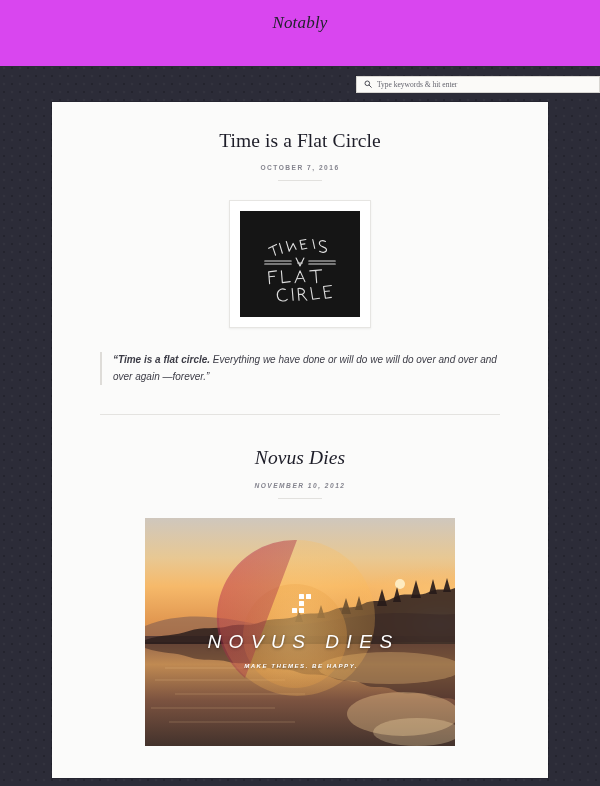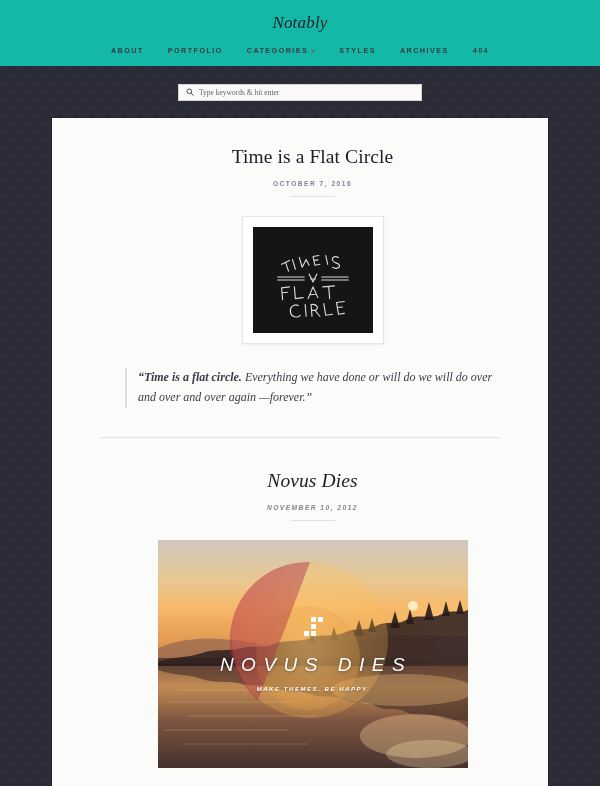--- a/index.html
+++ b/index.html
@@ -27,21 +27,21 @@
       radial-gradient(circle at 4px 12px, rgba(0,0,0,0.18) 1.2px, transparent 1.4px),
       radial-gradient(circle at 12px 4px, rgba(0,0,0,0.18) 1.2px, transparent 1.4px);
     background-size: 16px 16px, 16px 16px, 16px 16px, 16px 16px;
     z-index: 0;
   }
 
   
   .site-header {
     position: relative;
     z-index: 2;
-    background: #14b8a6;
+    background: #d946ef;
     height: 66px;
     width: 100%;
     text-align: center;
     padding-top: 14px;
   }
   .site-title {
     font-family: "Liberation Serif", serif;
     font-style: italic;
     font-size: 17px;
     color: #22222c;
@@ -77,24 +77,24 @@
     border-right: 2.6px solid transparent;
     border-top: 3px solid #6a6a76;
     position: relative;
     top: 1px;
   }
 
   
   .search-strip {
     position: relative;
     z-index: 2;
-    height: 52px;
+    height: 36px;
     display: flex;
     align-items: center;
-    justify-content: center;
+    justify-content: flex-end;
   }
   .search-box {
     width: 244px;
     height: 17px;
     background: #fbfaf8;
     border: 1px solid #d8d6d2;
     display: flex;
     align-items: center;
     padding: 0 7px;
     gap: 5px;
@@ -118,21 +118,21 @@
     position: relative;
     z-index: 2;
     margin: 0 auto;
     width: 496px;
     background: #fbfbfa;
     min-height: 676px;
     padding: 28px 48px 0 48px;
     box-shadow: 0 0 0 1px rgba(0,0,0,0.14);
   }
 
-  .post { text-align: center; margin-left: 25px; }
+  .post { text-align: center; }
 
   .post-title {
     font-family: "Liberation Serif", serif;
     font-size: 19.5px;
     font-weight: 400;
     color: #1d1d28;
     margin: 0 0 12px 0;
     letter-spacing: 0.1px;
     line-height: 1.15;
   }
@@ -179,23 +179,23 @@
 
   
   .post-body { text-align: left; margin-top: 24px; }
   blockquote {
     margin: 0;
     padding: 0 0 0 11px;
     border-left: 2px solid #dedcd8;
   }
   blockquote p {
     margin: 0;
-    font-family: Liberation Serif, serif;
+    font-family: Liberation Sans, sans-serif;
     font-style: italic;
-    font-size: 12px;
+    font-size: 10px;
     line-height: 1.65;
     color: #3c3c46;
   }
   blockquote .q-lead { font-weight: 700; }
   .body-para {
     font-family: "Liberation Serif", serif;
     font-size: 8.6px;
     line-height: 1.6;
     color: #23232e;
     margin: 16px 0 0 0;
@@ -260,41 +260,20 @@
   }
 </style>
 </head>
 <body>
 
 <div id="page-bg"></div>
 
 <header class="site-header">
   <h1 class="site-title">Notably</h1>
 
-  <nav class="main-nav">
-    <a class="nav-item">
-      <span>ABOUT</span>
-    </a>
-    <a class="nav-item">
-      <span>PORTFOLIO</span>
-    </a>
-    <a class="nav-item">
-      <span>CATEGORIES</span>
-      <span class="chev"></span>
-    </a>
-    <a class="nav-item">
-      <span>STYLES</span>
-    </a>
-    <a class="nav-item">
-      <span>ARCHIVES</span>
-    </a>
-    <a class="nav-item">
-      <span>404</span>
-    </a>
-  </nav>
 </header>
 
 <div class="search-strip">
   <div class="search-box">
     <svg class="search-icon" width="8" height="8" viewBox="0 0 16 16">
       <circle cx="6.6" cy="6.6" r="4.6" fill="none" stroke="#3b3b45" stroke-width="1.8"></circle>
       <line x1="10.2" y1="10.2" x2="14.6" y2="14.6" stroke="#3b3b45" stroke-width="1.8" stroke-linecap="round"></line>
     </svg>
     <input class="search-input" type="text" placeholder="Type keywords &amp; hit enter" style="">
   </div>

